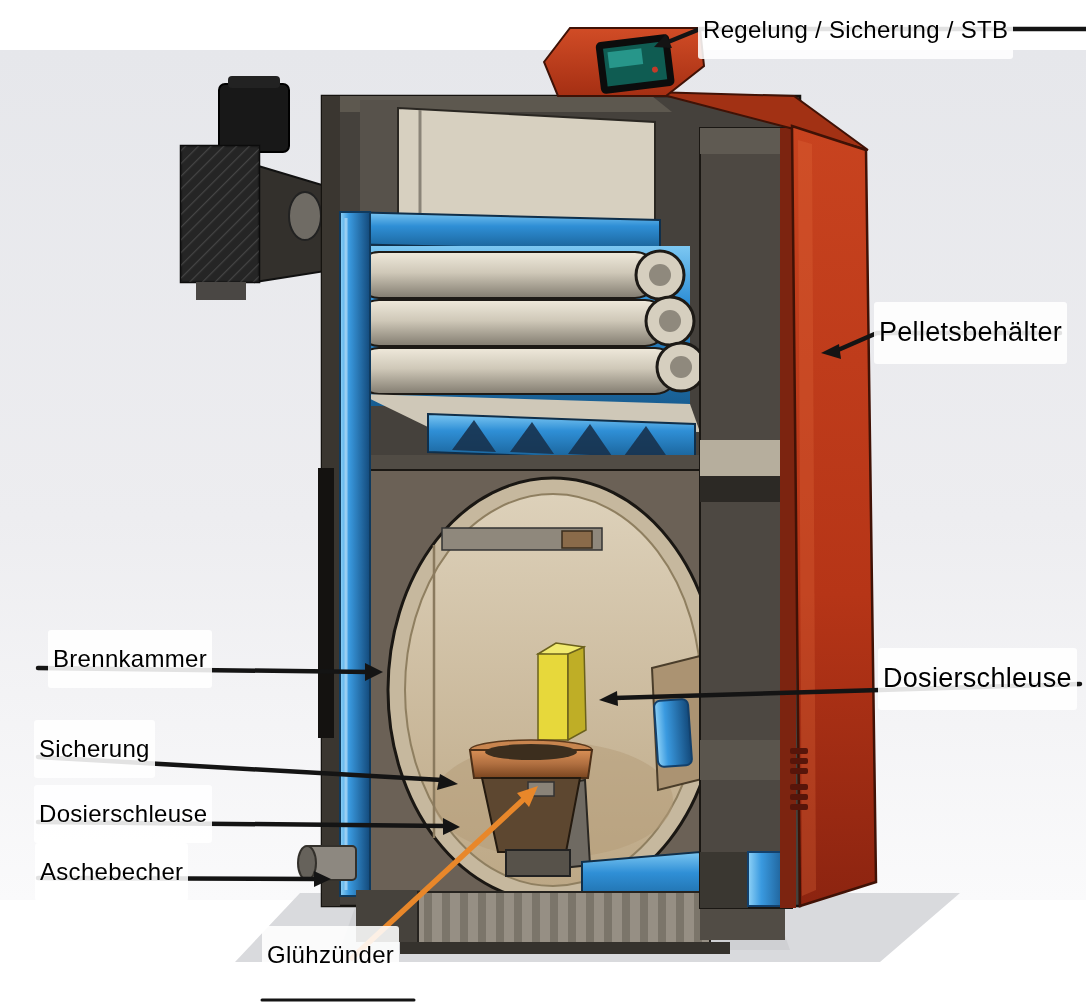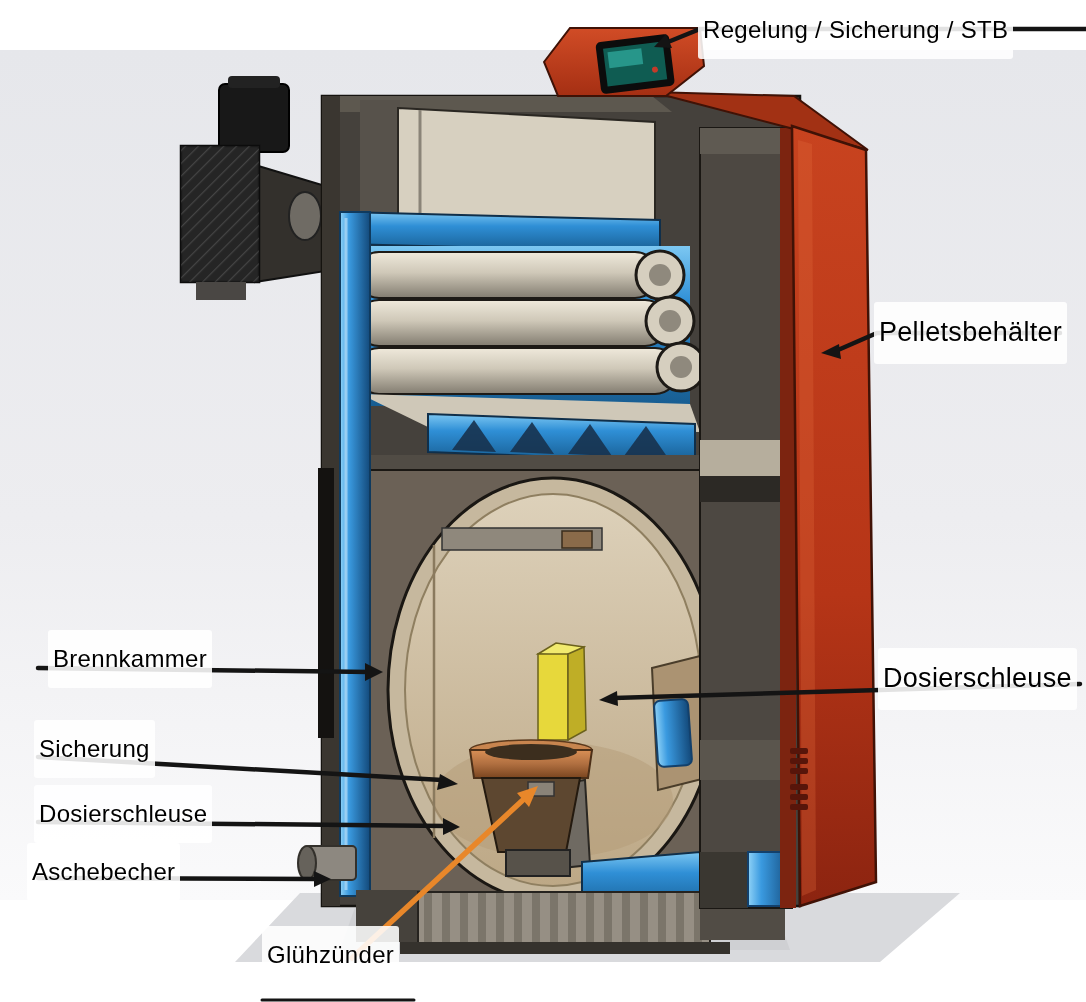--- a/index.html
+++ b/index.html
@@ -222,16 +222,16 @@
     <polygon points="538,786 529,807 517,793" fill="#e8872a"></polygon>
   </g>
 </svg>
 
 <div class="label" style="left:698px;top:1px;">Regelung / Sicherung / STB</div>
 <div class="label small" style="left:874px;top:302px;">Pelletsbehälter</div>
 <div class="label small" style="left:878px;top:648px;">Dosierschleuse</div>
 <div class="label" style="left:48px;top:630px;">Brennkammer</div>
 <div class="label" style="left:34px;top:720px;">Sicherung</div>
 <div class="label" style="left:34px;top:785px;">Dosierschleuse</div>
-<div class="label" style="left:27px;top:843px;">Aschebecher</div>
+<div class="label" style="left:35px;top:843px;">Aschebecher</div>
 <div class="label" style="left:262px;top:926px;">Glühzünder</div>
 
 </div>
 
 </body></html>

